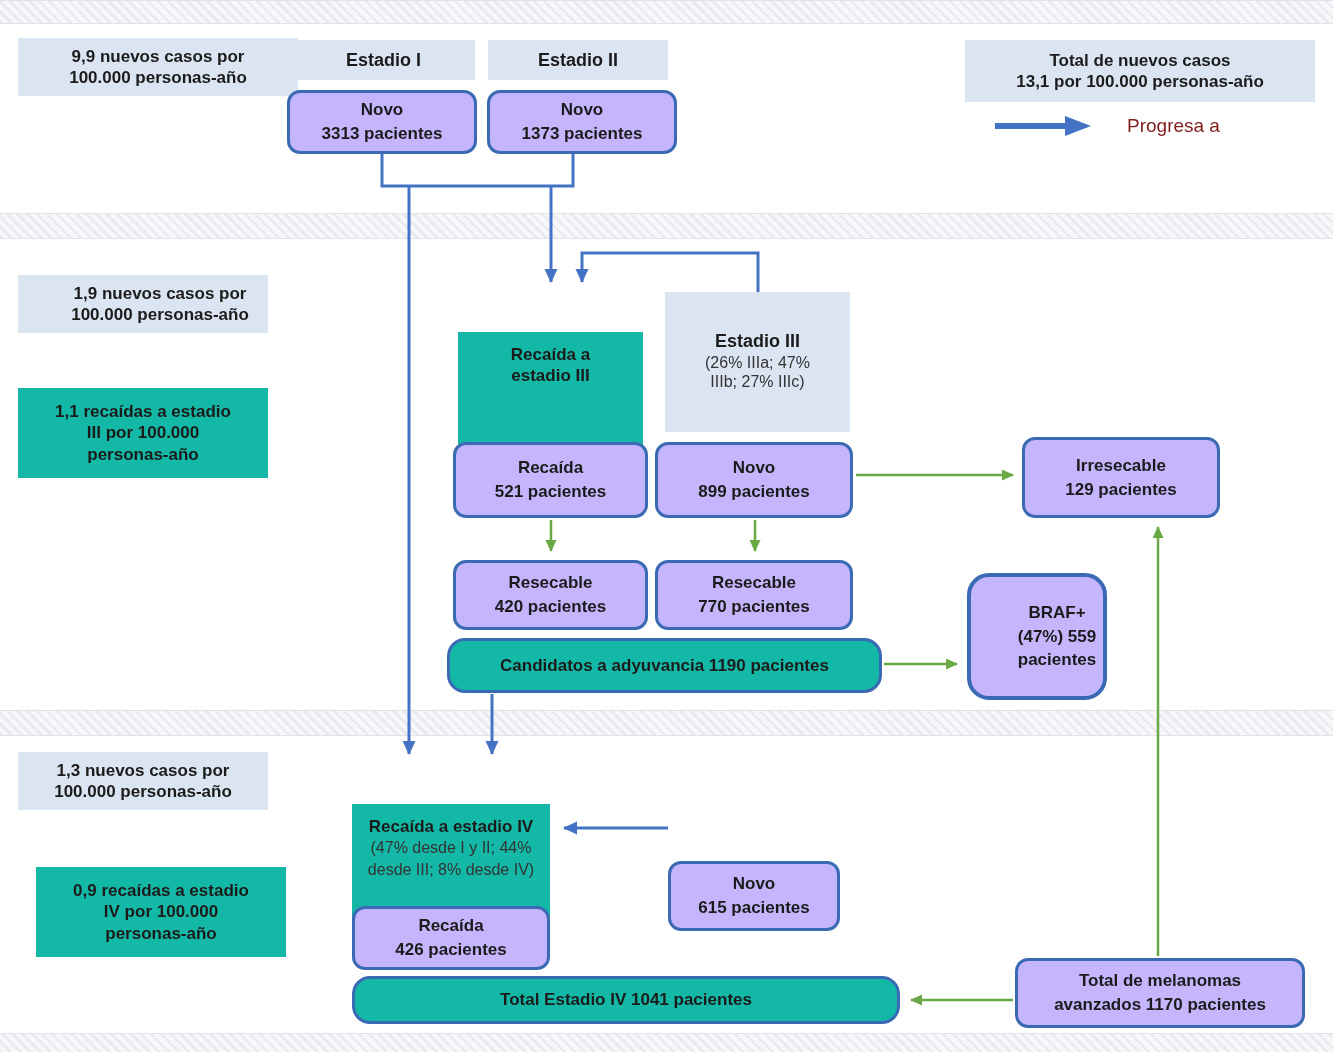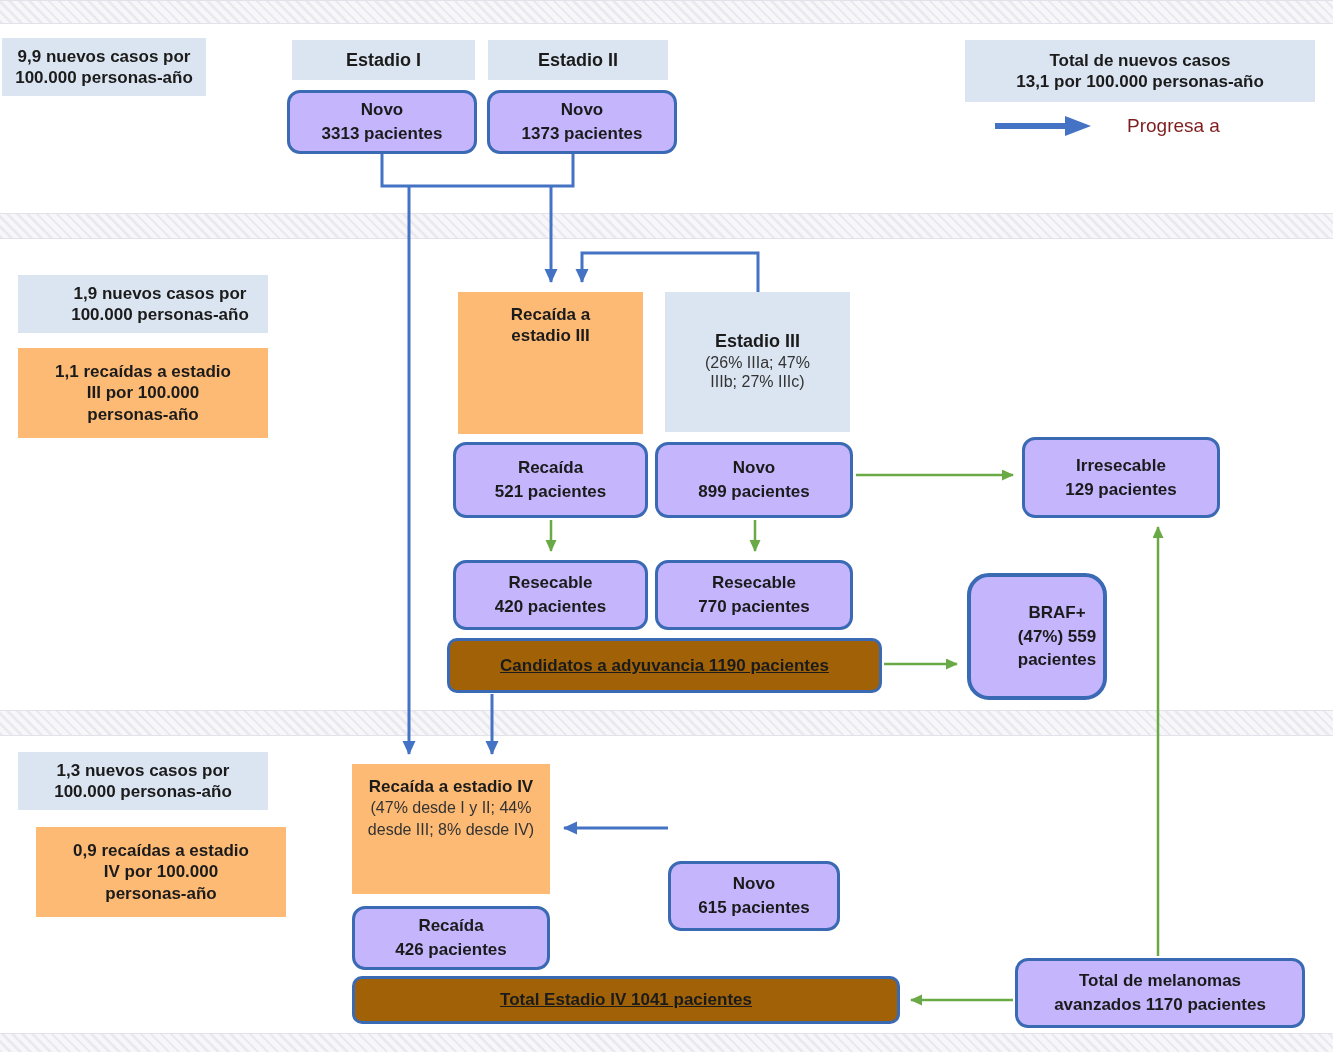--- a/index.html
+++ b/index.html
@@ -4,26 +4,26 @@
 <style>
   html,body{margin:0;padding:0;background:#ffffff;}
   body{font-family:"Liberation Sans","DejaVu Sans",sans-serif;color:#1b1b1b;}
   #canvas{position:relative;width:1333px;height:1052px;background:#ffffff;overflow:hidden;}
   .abs{position:absolute;box-sizing:border-box;}
   .band{position:absolute;left:0;width:1333px;
         background:repeating-linear-gradient(45deg,#e9e9ef 0 2.5px,#f7f7fa 2.5px 7px);
         border-top:1px solid #e2e2ea;border-bottom:1px solid #e2e2ea;}
   .lbl{background:#dbe5f1;display:flex;align-items:center;justify-content:center;
        text-align:center;font-weight:bold;font-size:17px;line-height:1.25;}
-  .pinklbl{background:#fdba74;display:flex;flex-direction:column;align-items:center;justify-content:flex-start;
-       text-align:center;font-weight:bold;font-size:17px;line-height:1.25;}
+  .pinklbl{background:#14b8a6;display:flex;flex-direction:column;align-items:center;justify-content:flex-start;
+       text-align:center;font-weight:bold;font-size:17px;line-height:1.25;margin-top:40px;}
   .node{background:#c4b5fd;border:3.5px solid #3b6ab5;border-radius:13px;
         display:flex;align-items:center;justify-content:center;text-align:center;
         font-weight:bold;font-size:17px;line-height:1.4;}
-  .node.gray{background:#a16207;border-radius:10px;text-decoration:underline;}
+  .node.gray{background:#14b8a6;border-radius:18px;}
   .node.bigr{border-radius:22px;border-width:4px;padding-left:40px;}
   .pre{white-space:pre-line;}
   .detail{font-weight:400;font-size:16px;color:#333333;line-height:1.22;}
   .hdr{font-size:18px;}
   svg.overlay{position:absolute;left:0;top:0;pointer-events:none;}
   .legend-row{position:absolute;display:flex;align-items:center;gap:36px;}
   .legend-text{font-size:19px;font-weight:400;color:#7f1d1d;}
   .ttl{padding-top:12px;}
 </style>
 </head>
@@ -58,21 +58,21 @@
     <g stroke="#6aaa46" stroke-width="2.5" fill="none">
       <path d="M551,520 L551,551" marker-end="url(#mg)"></path>
       <path d="M755,520 L755,551" marker-end="url(#mg)"></path>
       <path d="M856,475 L1013,475" marker-end="url(#mg)"></path>
       <path d="M884,664 L957,664" marker-end="url(#mg)"></path>
       <path d="M1013,1000 L911,1000" marker-end="url(#mg)"></path>
       <path d="M1158,956 L1158,527" marker-end="url(#mg)"></path>
     </g>
   </svg>
 
-  <div class="abs lbl pre" style="left:2px;top:38px;width:204px;height:58px;">9,9 nuevos casos por
+  <div class="abs lbl pre" style="left:18px;top:38px;width:280px;height:58px;">9,9 nuevos casos por
 100.000 personas-año</div>
 
   <div class="abs lbl hdr" style="left:292px;top:40px;width:183px;height:40px;">Estadio I</div>
   <div class="abs lbl hdr" style="left:488px;top:40px;width:180px;height:40px;">Estadio II</div>
 
   <div class="abs node pre" style="left:287px;top:90px;width:190px;height:64px;">Novo
 3313 pacientes</div>
   <div class="abs node pre" style="left:487px;top:90px;width:190px;height:64px;">Novo
 1373 pacientes</div>
 

